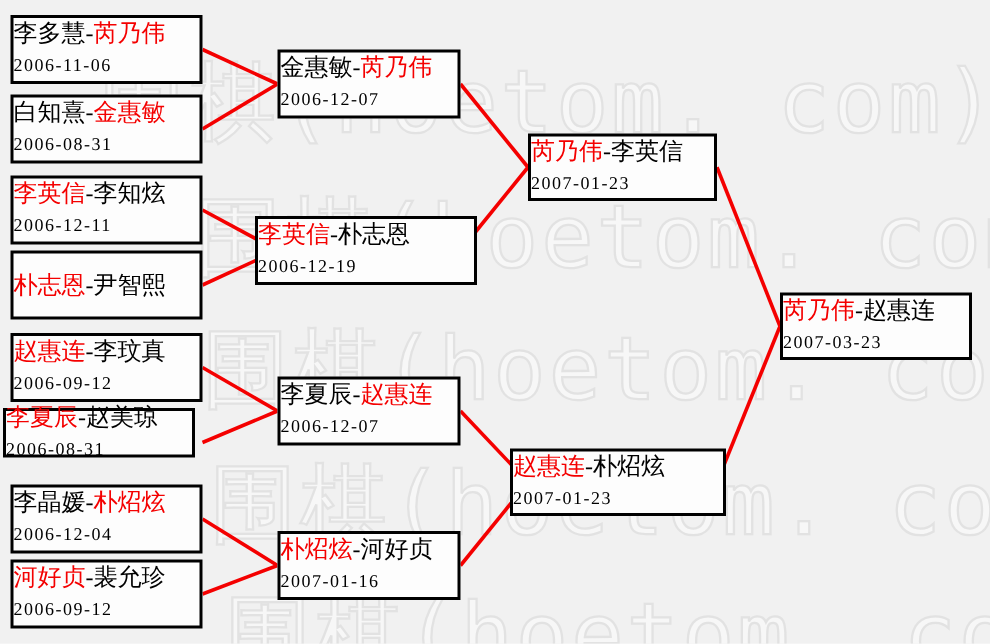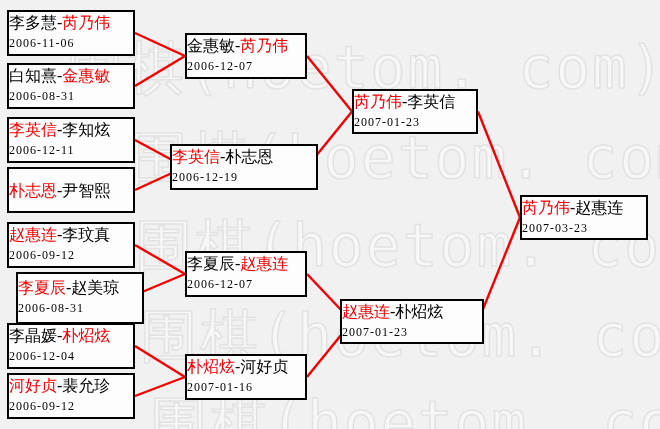--- a/index.html
+++ b/index.html
@@ -86,21 +86,21 @@
     <div class="names"><span style="color: rgb(244, 0, 0);">李英信</span><span>-</span><span style="color: rgb(0, 0, 0);">李知炫</span></div>
     <div class="date">2006-12-11</div>
   </div>
   <div class="match" id="r0m3" style="left:7px;top:167px;width:128px;height:46px">
     <div class="names"><span style="color: rgb(244, 0, 0);">朴志恩</span><span>-</span><span style="color: rgb(0, 0, 0);">尹智熙</span></div>
   </div>
   <div class="match" id="r0m4" style="left:7px;top:222px;width:128px;height:46px">
     <div class="names"><span style="color: rgb(244, 0, 0);">赵惠连</span><span>-</span><span style="color: rgb(0, 0, 0);">李玟真</span></div>
     <div class="date">2006-09-12</div>
   </div>
-  <div class="match" id="r0m5" style="left:16px;top:272px;width:128px;height:52px">
+  <div class="match" id="r0m5" style="left:2px;top:272px;width:128px;height:33px">
     <div class="names"><span style="color: rgb(244, 0, 0);">李夏辰</span><span>-</span><span style="color: rgb(0, 0, 0);">赵美琼</span></div>
     <div class="date">2006-08-31</div>
   </div>
   <div class="match" id="r0m6" style="left:7px;top:323px;width:128px;height:46px">
     <div class="names"><span style="color: rgb(0, 0, 0);">李晶媛</span><span>-</span><span style="color: rgb(244, 0, 0);">朴炤炫</span></div>
     <div class="date">2006-12-04</div>
   </div>
   <div class="match" id="r0m7" style="left:7px;top:373px;width:128px;height:46px">
     <div class="names"><span style="color: rgb(244, 0, 0);">河好贞</span><span>-</span><span style="color: rgb(0, 0, 0);">裴允珍</span></div>
     <div class="date">2006-09-12</div>

